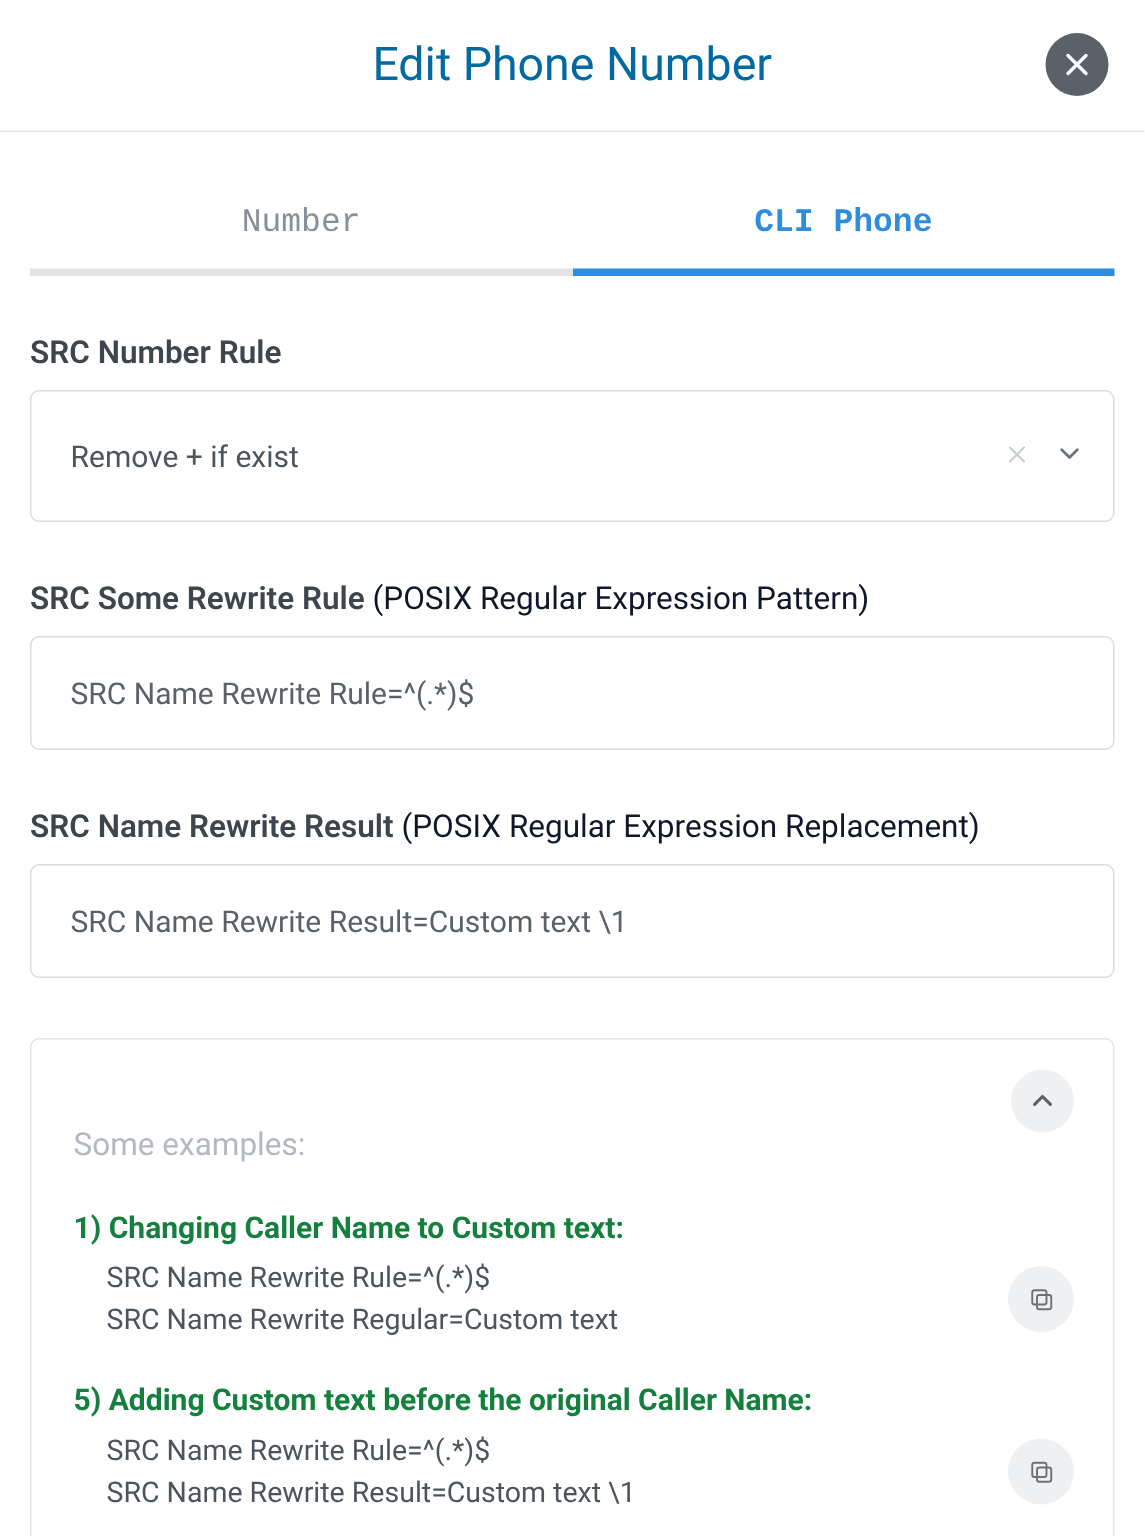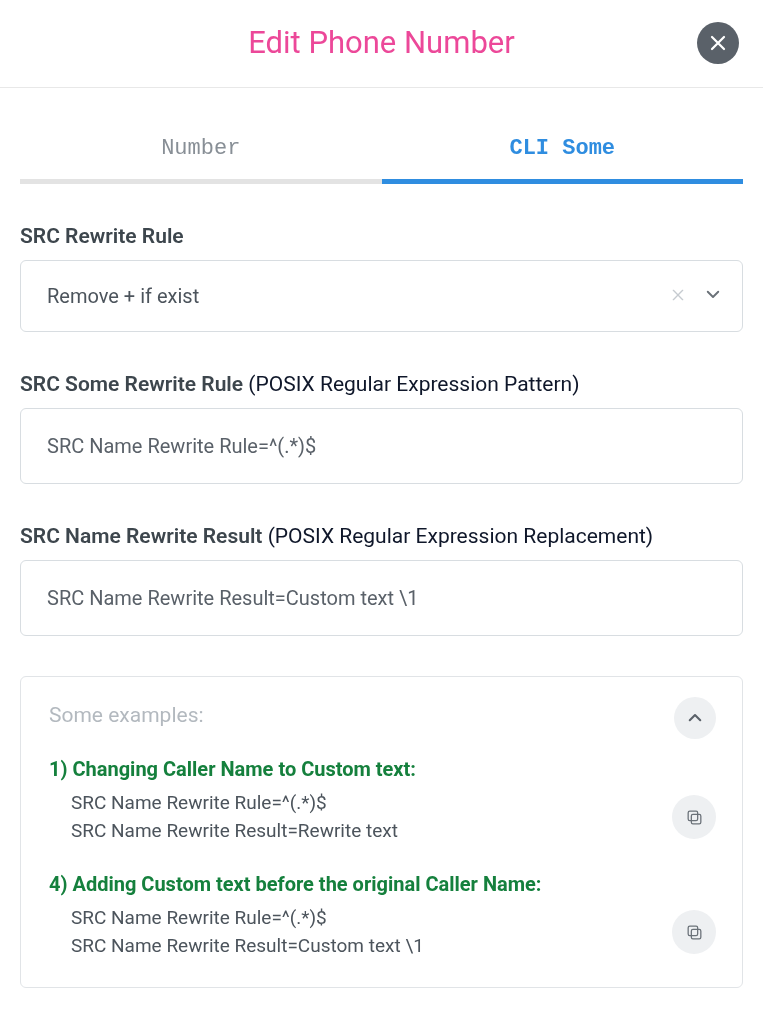--- a/index.html
+++ b/index.html
@@ -12,21 +12,21 @@
   }
   .header {
     position: relative;
     text-align: center;
     padding: 24px 0 26px 0;
     border-bottom: 1px solid #e8e8e8;
   }
   .title {
     font-size: 31px;
     font-weight: 400;
-    color: #ec4899;
+    color: #0369a1;
   }
   .close-btn {
     position: absolute;
     right: 24px;
     top: 22px;
     width: 42px; height: 42px;
     border-radius: 50%;
     background: #5a6169;
     display: flex; align-items: center; justify-content: center;
     cursor: pointer;
@@ -74,21 +74,21 @@
     border: 1px solid #d8dde1;
     border-radius: 6px;
     background: #fff;
     font-size: 20px;
     color: #4c545c;
   }
   .select-box {
     display: flex;
     align-items: center;
     padding: 0 20px 0 26px;
-    height: 72px;
+    height: 88px;
     position: relative;
   }
   .select-value { flex: 1; }
   .select-icons { display: flex; align-items: center; gap: 18px; }
   .clear-icon svg { width: 16px; height: 16px; stroke: #c6cbd0; stroke-width: 2; fill:none; }
   .chev-icon svg { width: 18px; height: 18px; stroke: #6a7178; stroke-width: 2.5; fill: none; }
 
   .text-box {
     padding: 24px 26px;
     line-height: 1.3;
@@ -100,20 +100,21 @@
     border: 1px solid #e1e4e7;
     border-radius: 6px;
     padding: 26px 28px 28px 28px;
     position: relative;
   }
   .examples-title {
     font-size: 21px;
     color: #b3b9bf;
     font-weight: 400;
     margin-bottom: 30px;
+    margin-top: 33px;
   }
   .collapse-btn {
     position: absolute;
     right: 26px;
     top: 20px;
     width: 42px; height: 42px;
     border-radius: 50%;
     background: #eef0f2;
     display: flex; align-items: center; justify-content: center;
     cursor: pointer;
@@ -153,27 +154,27 @@
   <span class="title">Edit Phone Number</span>
   <div class="close-btn">
     <svg viewBox="0 0 24 24">
         <path d="M4 4 L20 20 M20 4 L4 20" stroke="#fff" stroke-width="3" stroke-linecap="round"></path>
       </svg>
   </div>
 </div>
 
 <div class="tabs">
   <div class="tab">Number</div>
-  <div class="tab active">CLI Some</div>
+  <div class="tab active">CLI Phone</div>
 </div>
 
 <div class="panel">
 
   <div class="field-block">
-    <div class="field-label">SRC Rewrite Rule</div>
+    <div class="field-label">SRC Number Rule</div>
     <div class="select-box">
       <span class="select-value">Remove + if exist</span>
       <span class="select-icons">
         <span class="clear-icon">
           <svg viewBox="0 0 24 24">
               <path d="M5 5 L19 19 M19 5 L5 19" stroke-linecap="round"></path>
             </svg>
         </span>
         <span class="chev-icon">
           <svg viewBox="0 0 24 24">
@@ -205,32 +206,32 @@
     <div class="collapse-btn">
       <svg viewBox="0 0 24 24">
           <polyline points="5 15 12 8 19 15" stroke-linecap="round" stroke-linejoin="round"></polyline>
         </svg>
     </div>
 
     <div class="example">
       <div class="ex-head">1) Changing Caller Name to Custom text:</div>
       <div class="ex-lines">
         <div>SRC Name Rewrite Rule=^(.*)$</div>
-        <div>SRC Name Rewrite Result=Rewrite text</div>
+        <div>SRC Name Rewrite Regular=Custom text</div>
       </div>
       <div class="copy-btn">
         <svg viewBox="0 0 24 24">
             <rect x="8" y="8" width="12" height="12" rx="2"></rect>
             <rect x="4" y="4" width="12" height="12" rx="2"></rect>
           </svg>
       </div>
     </div>
 
     <div class="example">
-      <div class="ex-head">4) Adding Custom text before the original Caller Name:</div>
+      <div class="ex-head">5) Adding Custom text before the original Caller Name:</div>
       <div class="ex-lines">
         <div>SRC Name Rewrite Rule=^(.*)$</div>
         <div>SRC Name Rewrite Result=Custom text \1</div>
       </div>
       <div class="copy-btn">
         <svg viewBox="0 0 24 24">
             <rect x="8" y="8" width="12" height="12" rx="2"></rect>
             <rect x="4" y="4" width="12" height="12" rx="2"></rect>
           </svg>
       </div>

